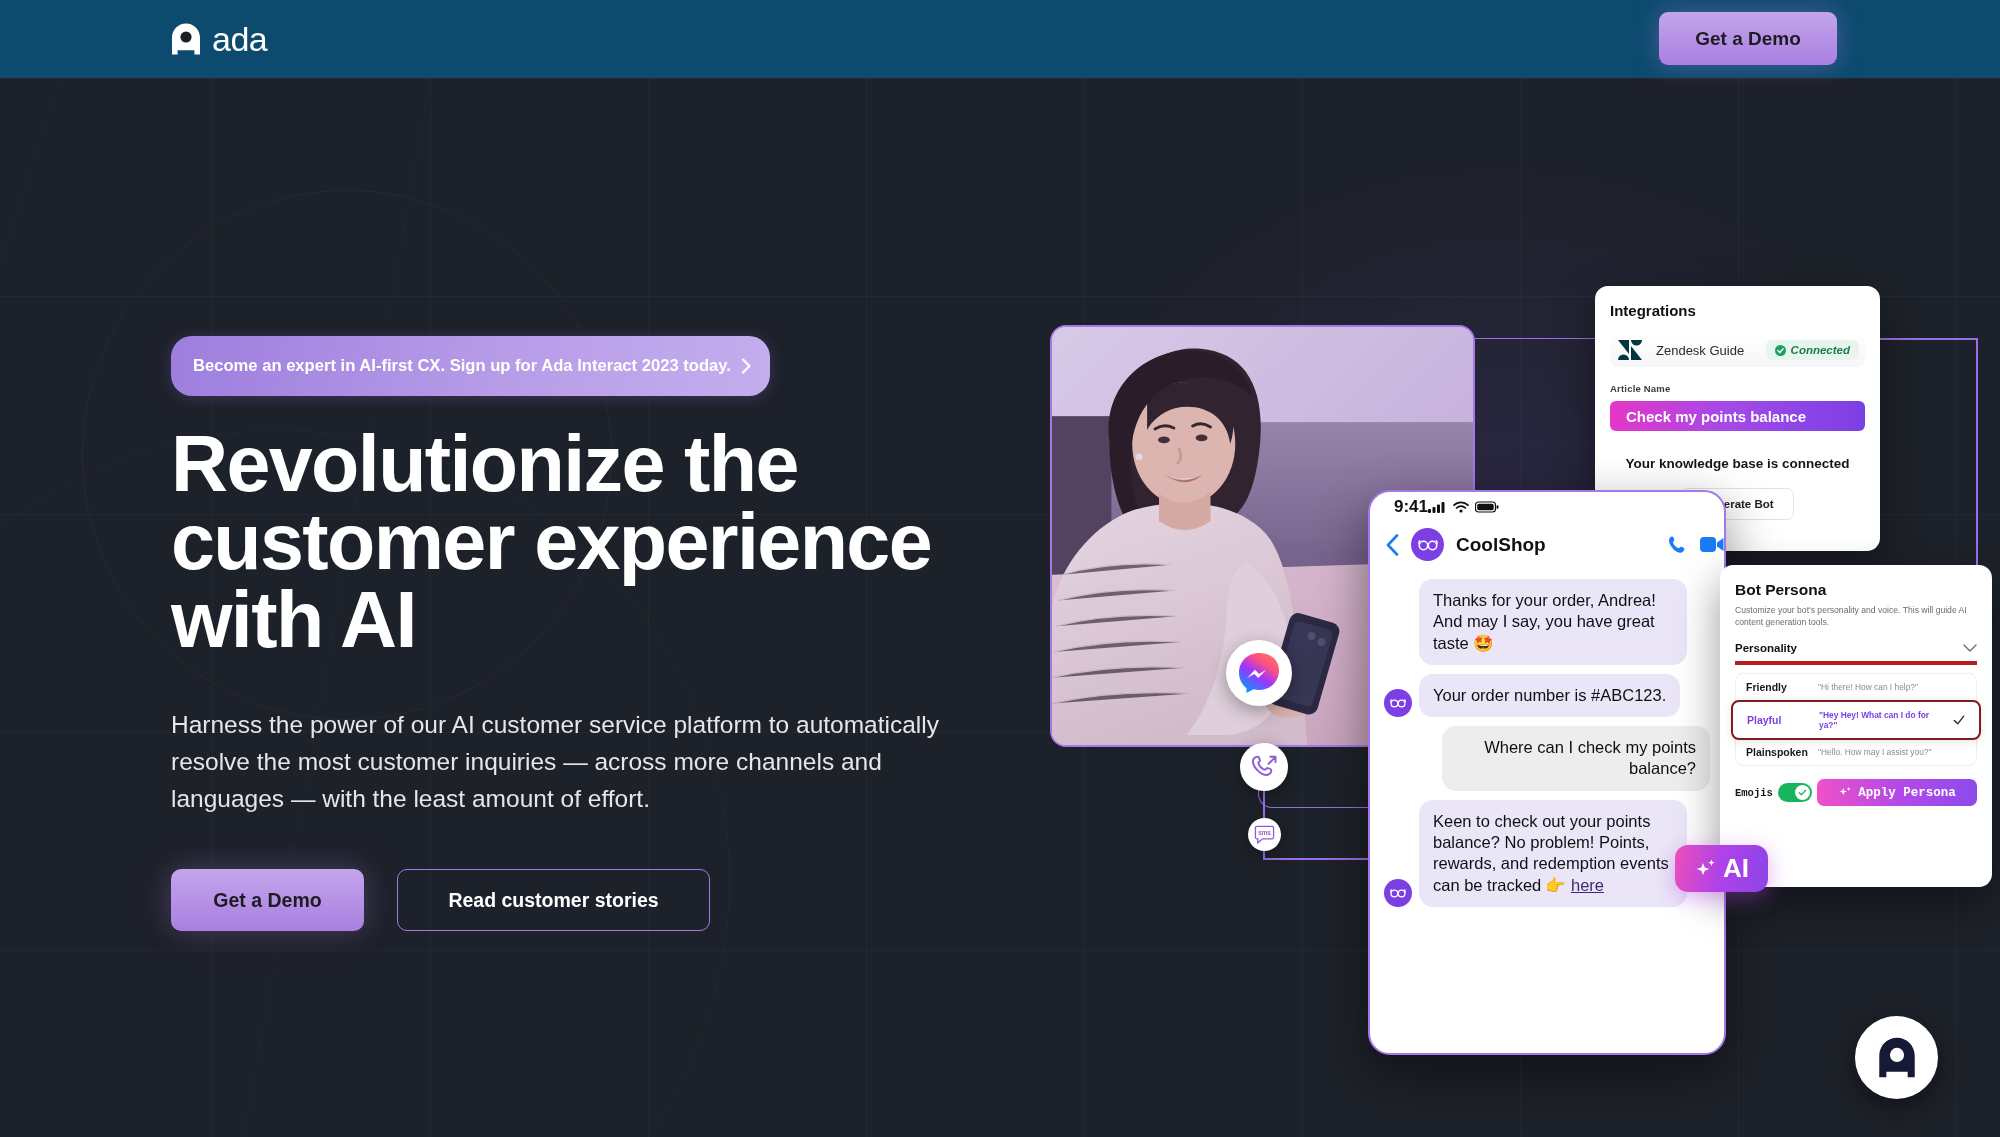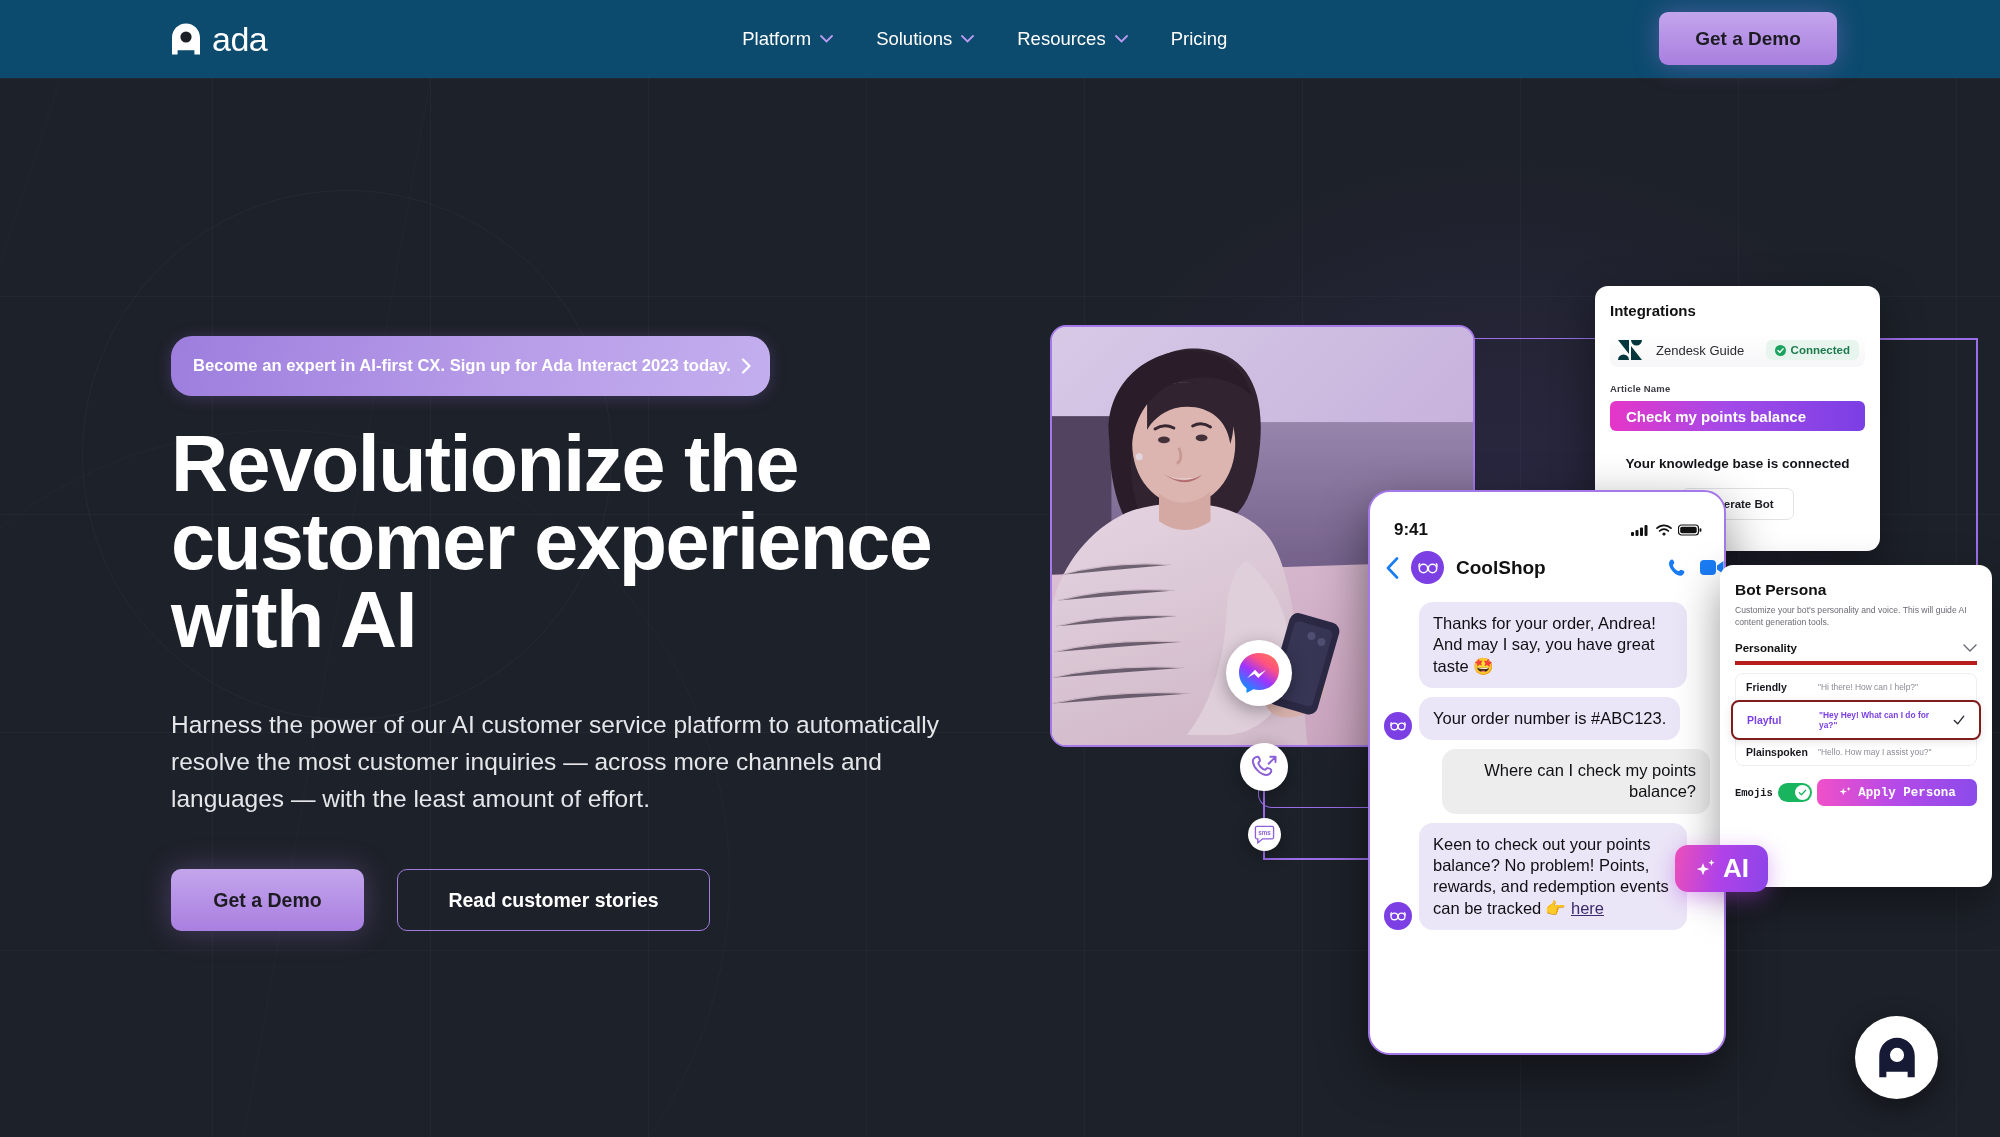--- a/index.html
+++ b/index.html
@@ -116,22 +116,22 @@
 
   
   .phone {
     position: absolute; left: 338px; top: 240px; width: 358px; height: 565px;
     border-radius: 22px; background: #ffffff;
     border: 2.2px solid #a478e8;
     box-shadow: 0 18px 50px rgba(0,0,0,0.45);
     overflow: hidden;
   }
   .phone-status {
-    display: flex; align-items: center; justify-content: space-between;
-    padding: 28px 22px 4px 24px;
+    display: flex; align-items: center; justify-content: flex-start;
+    padding: 5px 22px 4px 24px;
   }
   .phone-time { font-size: 17px; font-weight: bold; color: #111; }
   .status-icons { display: flex; align-items: center; gap: 6px; }
   .phone-header {
     display: flex; align-items: center; gap: 12px; padding: 7px 0 10px 16px;
   }
   .avatar-circle {
     width: 33px; height: 33px; border-radius: 50%; background: #7b3fe4;
     display: flex; align-items: center; justify-content: center; flex: none;
   }
@@ -163,21 +163,21 @@
   .int-row {
     margin-top: 14px; display: flex; align-items: center; gap: 12px;
     background: linear-gradient(180deg,#fff 0%, #f6f6f8 100%);
     border-radius: 8px; padding: 4px 6px;
   }
   .zendesk { width: 28px; height: 26px; flex: none; }
   .int-name { font-size: 13px; color: #2a2a30; flex: 1; }
   .badge-connected {
     display: flex; align-items: center; gap: 5px;
     background: #e8f5ee; border-radius: 6px; padding: 4px 9px;
-    font-size: 11.5px; color: #1c7a4d; font-weight: 600;
+    font-size: 11.5px; color: #1c7a4d; font-weight: 600; font-style: italic;
   }
   .int-sub { margin-top: 16px; font-size: 9.5px; font-weight: bold; color: #3a3a42;
              letter-spacing: 0.2px; }
   .int-input {
     margin-top: 7px; height: 30px; border-radius: 6px;
     background: linear-gradient(90deg, #e536c8 0%, #a34ae8 46%, #7b3fe4 100%);
     color: #fff; font-size: 15px; font-weight: 600;
     display: flex; align-items: center; padding-left: 16px;
   }
   .int-kb { margin-top: 25px; font-size: 13.5px; font-weight: bold; color: #15151a;
@@ -281,43 +281,20 @@
 
   <div class="header">
     <div class="logo">
       <svg class="logo-mark" viewBox="0 0 30 32">
         <path d="M15 0.5C7.2 0.5 1 6.8 1 14.6V31.5h5.6v-4.2h16.8v4.2H29V14.6C29 6.8 22.8 0.5 15 0.5z" fill="#ffffff"></path>
         <circle cx="15" cy="14" r="5.6" fill="#1b1f26"></circle>
       </svg>
       <span class="logo-text">ada</span>
     </div>
 
-    <div class="nav">
-      <div class="nav-item">
-        <span class="nav-label">Platform</span>
-        <svg class="chev" viewBox="0 0 13 8">
-            <path d="M1 1l5.5 5.5L12 1" stroke="#b99bf0" stroke-width="1.8" fill="none" stroke-linecap="round"></path>
-          </svg>
-      </div>
-      <div class="nav-item">
-        <span class="nav-label">Solutions</span>
-        <svg class="chev" viewBox="0 0 13 8">
-            <path d="M1 1l5.5 5.5L12 1" stroke="#b99bf0" stroke-width="1.8" fill="none" stroke-linecap="round"></path>
-          </svg>
-      </div>
-      <div class="nav-item">
-        <span class="nav-label">Resources</span>
-        <svg class="chev" viewBox="0 0 13 8">
-            <path d="M1 1l5.5 5.5L12 1" stroke="#b99bf0" stroke-width="1.8" fill="none" stroke-linecap="round"></path>
-          </svg>
-      </div>
-      <div class="nav-item">
-        <span class="nav-label">Pricing</span>
-      </div>
-    </div>
 
     <div class="demo-btn">Get a Demo</div>
   </div>
 
   <div class="hero-left">
     <div class="pill">
       <span>Become an expert in AI-first CX. Sign up for Ada Interact 2023 today.</span>
       <svg class="pill-chev" viewBox="0 0 11 16">
         <path d="M2 1.5L8.5 8 2 14.5" stroke="#ffffff" stroke-width="2.2" fill="none" stroke-linecap="round" stroke-linejoin="round"></path>
       </svg>

